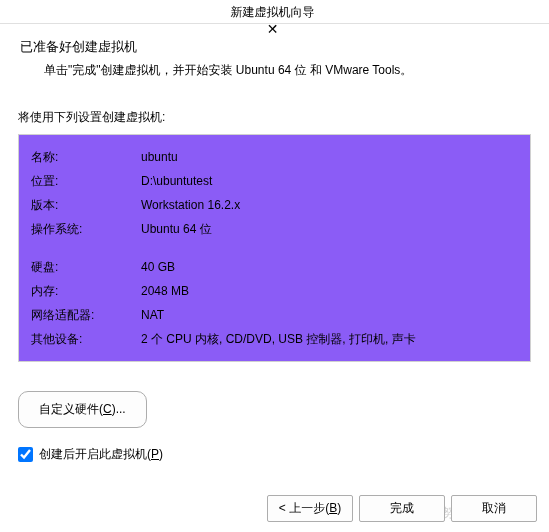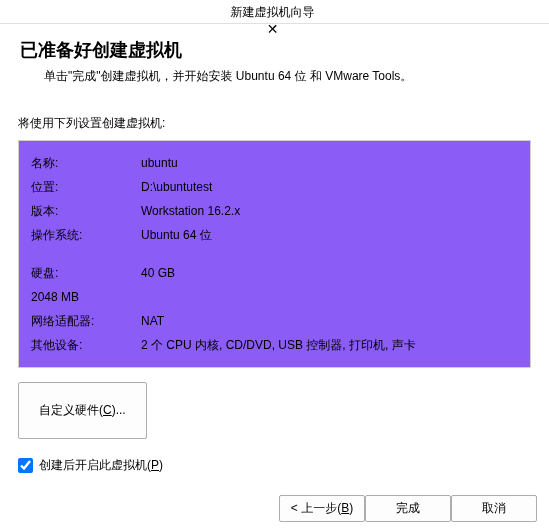--- a/index.html
+++ b/index.html
@@ -27,22 +27,22 @@
       font-size: 14px;
       cursor: pointer;
       width: 20px;
       text-align: center;
       font-family: Arial, sans-serif;
     }
     .header {
       padding: 14px 20px 16px 20px;
     }
     .header-title {
-      font-weight: bold;
-      font-size: 18px;
+      font-weight: normal;
+      font-size: 13px;
       margin-bottom: 6px;
     }
     .header-desc {
       font-size: 12px;
       padding-left: 24px;
     }
     .content {
       padding: 14px 18px 10px 18px;
     }
     .summary-label {
@@ -60,43 +60,45 @@
       font-size: 12px;
       line-height: 1.5;
     }
     .row-label { width: 110px; flex-shrink: 0; }
     .row-value { flex: 1; }
     .spacer { height: 14px; }
     .customize-row { margin-top: 14px; }
     .customize-btn {
       border: 1px solid #adadad;
       background: #fdfdfd;
-      padding: 19px 20px;
+      padding: 9px 20px;
       font-size: 12px;
       font-family: inherit;
       cursor: pointer;
-      border-radius: 2px;
+      border-radius: 10px;
+      margin-top: 15px;
     }
     .checkbox-row {
       margin-top: 18px;
       display: flex;
       align-items: center;
       gap: 6px;
     }
     .checkbox-row input[type="checkbox"] {
       width: 15px;
       height: 15px;
       accent-color: #0075ff;
     }
     .checkbox-label { font-size: 12px; text-align: center; }
     .footer {
       position: absolute;
       bottom: 10px;
       right: 12px;
       display: flex;
+      gap: 6px;
     }
     .footer button {
       border: 1px solid #adadad;
       background: #fdfdfd;
       padding: 4px 0;
       width: 86px;
       font-size: 12px;
       font-family: inherit;
       cursor: pointer;
       border-radius: 2px;
@@ -146,20 +148,21 @@
           <div class="row-value">Ubuntu 64 位</div>
         </div>
       </div>
     <div class="spacer"></div>
     <div id="group2">
         <div class="row">
           <div class="row-label">硬盘:</div>
           <div class="row-value">40 GB</div>
         </div>
         <div class="row">
+          <div class="row-label">内存:</div>
           <div class="row-value">2048 MB</div>
         </div>
         <div class="row">
           <div class="row-label">网络适配器:</div>
           <div class="row-value">NAT</div>
         </div>
         <div class="row">
           <div class="row-label">其他设备:</div>
           <div class="row-value">2 个 CPU 内核, CD/DVD, USB 控制器, 打印机, 声卡</div>
         </div>

